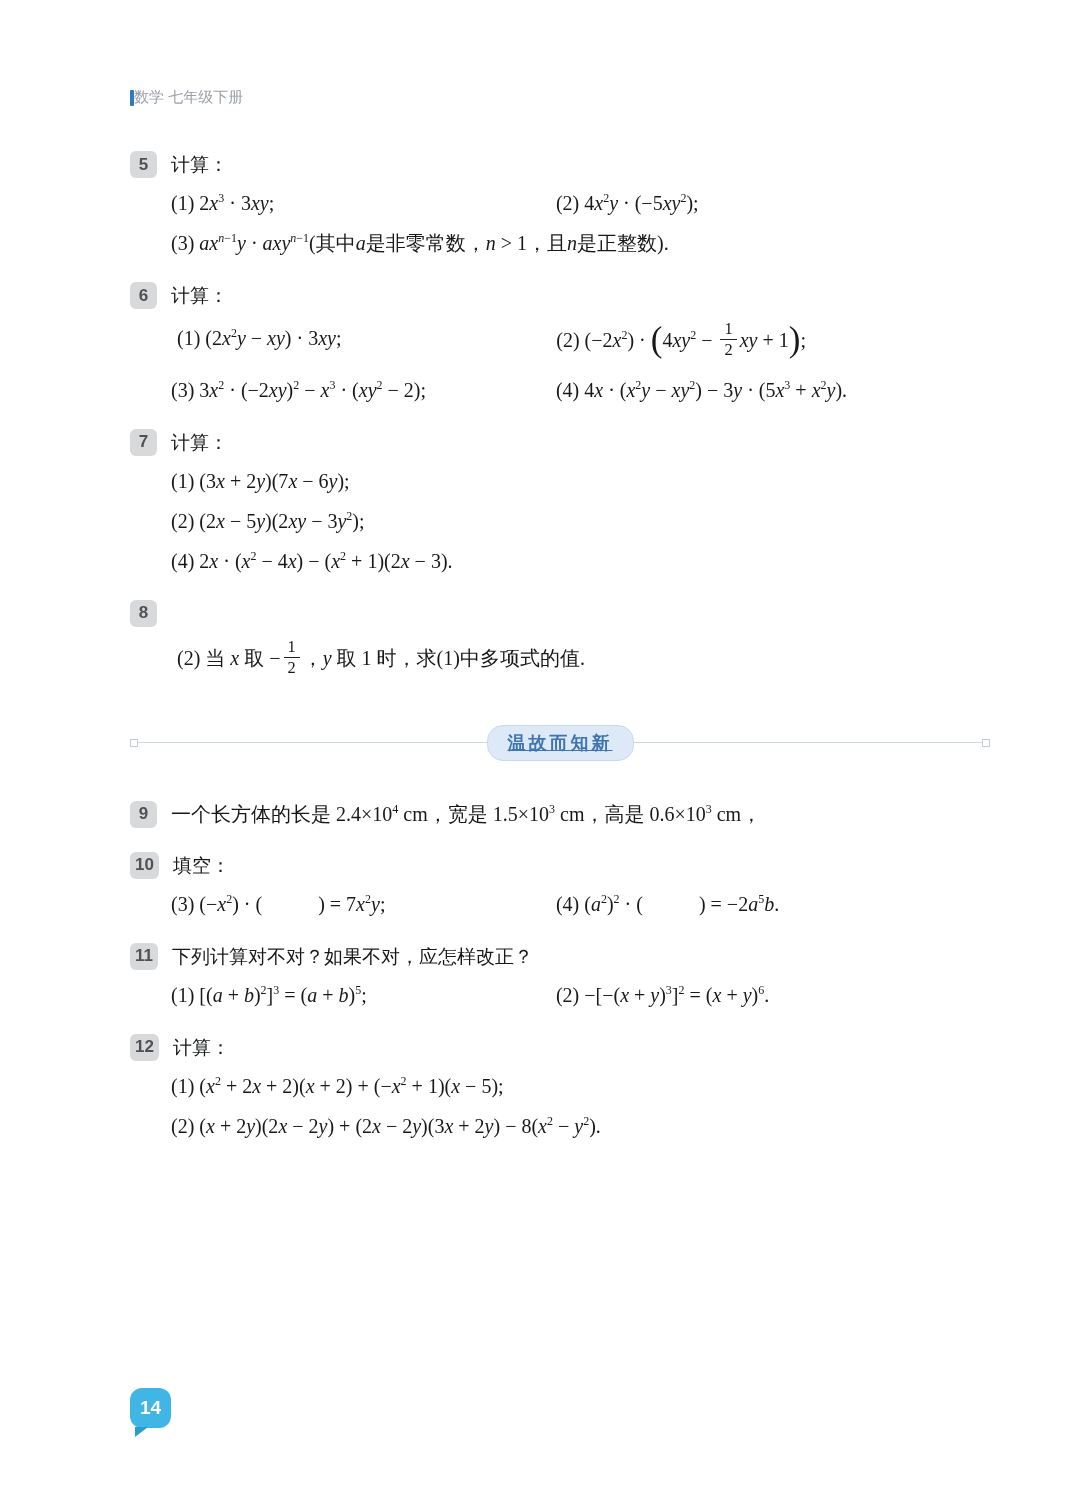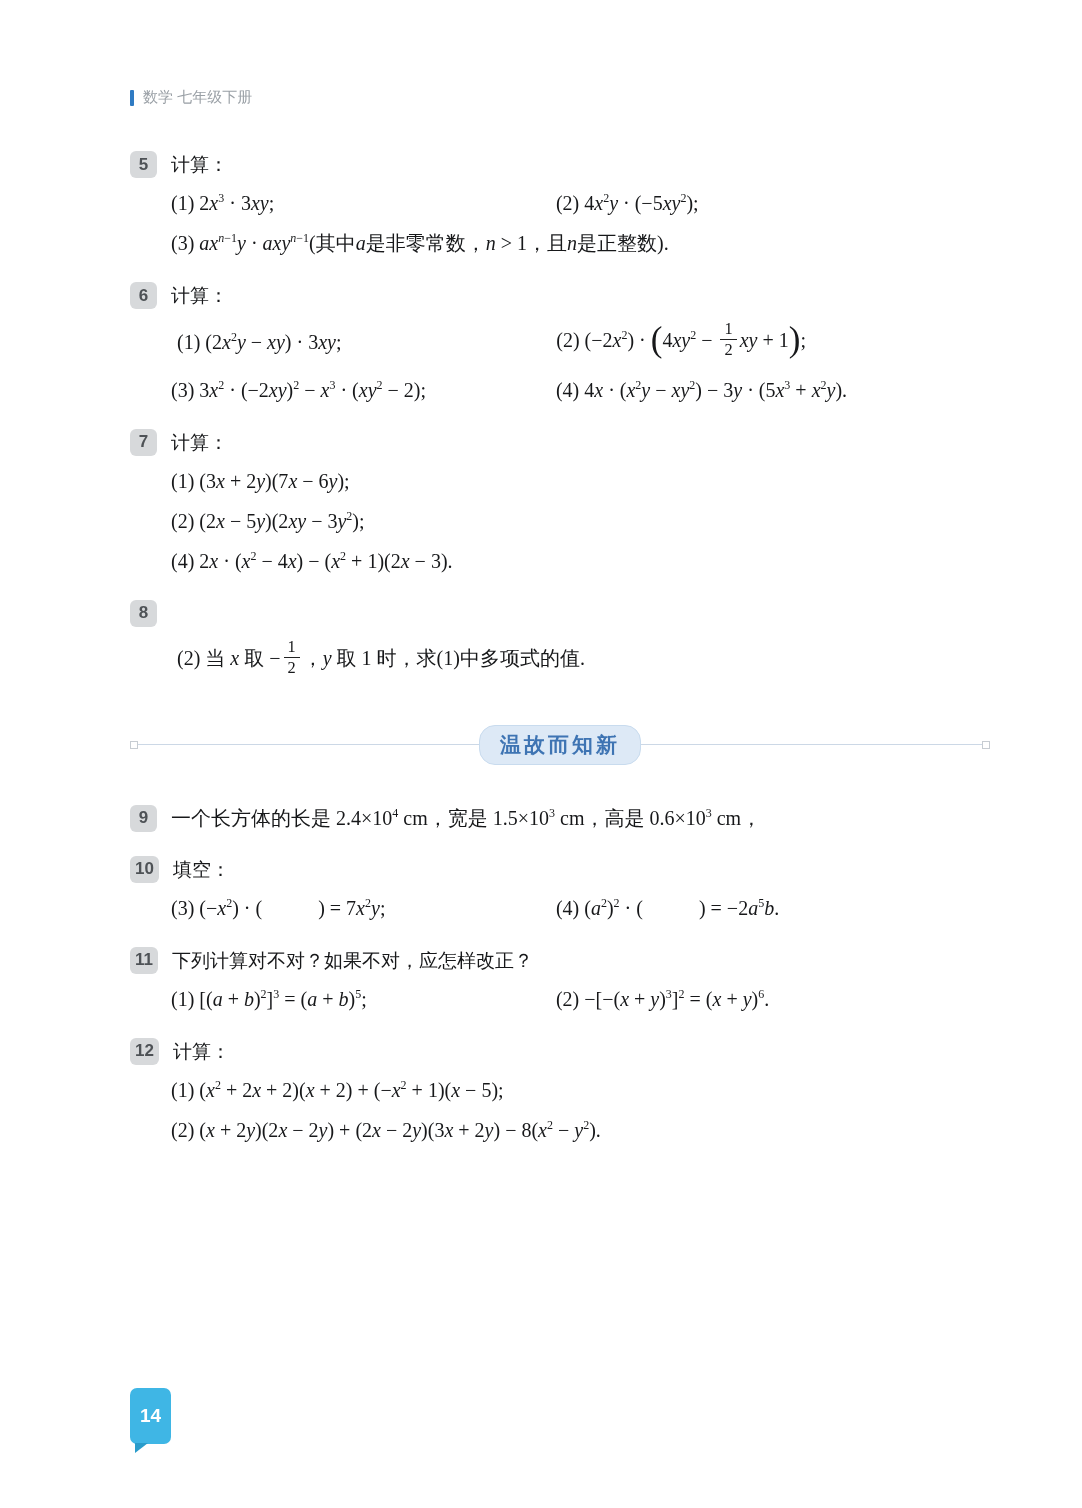--- a/index.html
+++ b/index.html
@@ -3,36 +3,36 @@
 <meta charset="utf-8">
 <style>
   html,body{margin:0;padding:0}
   body{
     width:1082px;height:1508px;background:#ffffff;position:relative;overflow:hidden;
     font-family:"Liberation Sans","DejaVu Sans",sans-serif;color:#17181a;
   }
   .content{padding:88px 92px 0 130px;box-sizing:border-box}
 
   
-  .hdr{display:flex;align-items:center;gap:9px;color:#9aa0a6;font-size:15px}
+  .hdr{display:flex;align-items:center;color:#9aa0a6;font-size:15px}
   .hdr-bar{width:4px;height:16px;background:#2f7bc3;border-radius:1px}
 
   
   .problem{margin-top:24px}
   .problem.first{margin-top:44px}
   .prob-head{display:flex;align-items:center}
   .badge{
     min-width:27px;height:27px;box-sizing:border-box;padding:0 5px;border-radius:6px;
     background:#d7d9db;color:#4e5256;display:inline-flex;align-items:center;justify-content:center;
     font-size:17px;font-weight:700;margin-right:14px;flex:0 0 auto;
   }
   .intro{font-size:19px;line-height:27px}
   .prob-head .part{line-height:27px}
   .prob-body{margin-left:41px;margin-top:9px}
-  .row{display:flex;align-items:center;margin:10px 0}
+  .row{display:flex;align-items:flex-start;margin:10px 0}
   .part{
     font-family:"Liberation Serif","DejaVu Serif",serif;
     font-size:20px;line-height:1.5;
   }
   .two .part:first-child{flex:0 0 47%}
   .tall{margin:14px 6px}
 
   sup{font-size:0.6em;line-height:0}
   i{font-style:italic}
 
@@ -44,27 +44,27 @@
   .fd{padding-top:2px}
   .bigp{font-size:1.75em;font-weight:300;vertical-align:middle;line-height:0;position:relative;top:-2px}
   .blank{display:inline-block;width:56px}
 
   
   .divider{display:flex;align-items:center;margin:46px 0 40px}
   .corner{width:8px;height:8px;border:1px solid #c7ccd2;box-sizing:border-box;background:#fff;flex:0 0 auto}
   .dline{flex:1;height:1px;background:#ccd8e6}
   .pill{
     padding:5px 20px;background:#dde9f6;border:1px solid #c8dbee;border-radius:16px;
-    color:#3e74b3;font-size:21px;letter-spacing:3px;font-weight:600;white-space:nowrap;
+    color:#3e74b3;font-size:18px;letter-spacing:3px;font-weight:600;white-space:nowrap;text-decoration:underline;
   }
 
   
   .page-badge{
-    position:absolute;left:130px;top:1388px;width:41px;height:56px;background:#3fb6e5;
-    border-radius:7px;display:flex;align-items:center;justify-content:center;
+    position:absolute;left:130px;top:1388px;width:41px;height:40px;background:#3fb6e5;
+    border-radius:12px;display:flex;align-items:center;justify-content:center;
     color:#fff;font-size:19px;font-weight:700;
   }
   .page-badge::after{
     content:"";position:absolute;left:5px;bottom:-9px;width:0;height:0;
     border-top:10px solid #2a9ccb;border-right:13px solid transparent;
   }
 </style>
 </head>
 <body>
 

